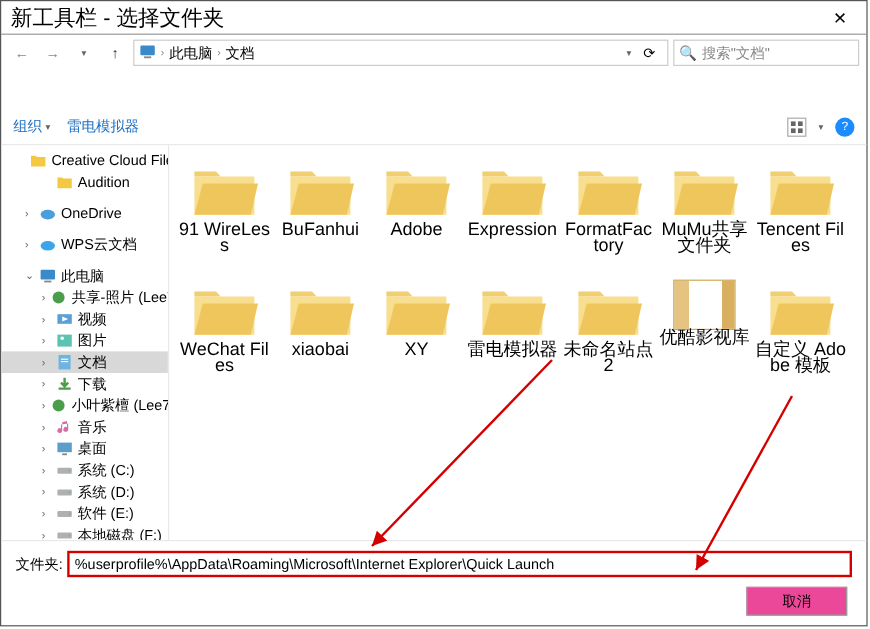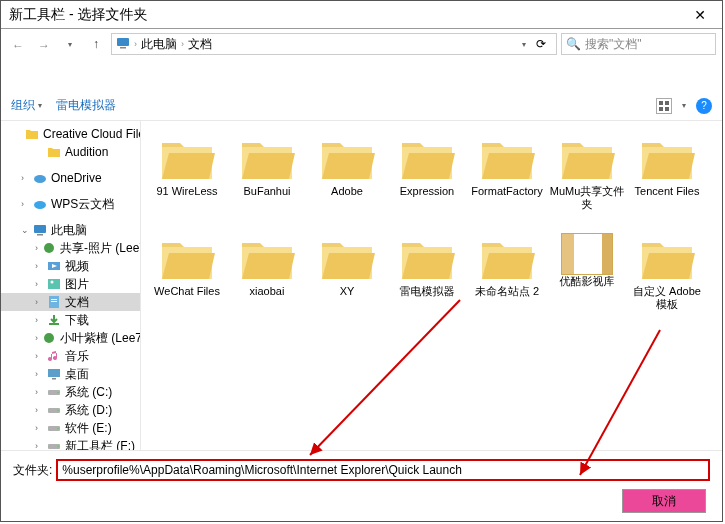--- a/index.html
+++ b/index.html
@@ -1,19 +1,19 @@
 <!DOCTYPE html>
 <html><head>
 <meta charset="utf-8">
 <style>
 * { box-sizing: border-box; margin: 0; padding: 0; font-family: "Microsoft YaHei", "Segoe UI", sans-serif; font-size: 12px; }
 body { background: #fff; width: 725px; height: 524px; overflow: hidden; position: relative; }
 .window { border: 1px solid #555; width: 723px; height: 522px; display: flex; flex-direction: column; background: #fff; }
 .titlebar { height: 28px; display: flex; align-items: center; padding: 0 4px; border-bottom: 1px solid #999; }
-.titlebar .title { flex: 1; font-size: 14px; padding-left: 4px; }
+.titlebar .title { flex: 1; font-size: 18px; padding-left: 4px; }
 .titlebar .close { width: 36px; text-align: center; font-size: 14px; cursor: pointer; }
 .navbar { height: 30px; display: flex; align-items: center; padding: 2px 6px; gap: 4px; }
 .navbtn { width: 22px; height: 22px; display: flex; align-items: center; justify-content: center; color: #888; border-radius: 2px; }
 .navbtn.enabled { color: #333; }
 .breadcrumb { flex: 1; border: 1px solid #ccc; height: 22px; display: flex; align-items: center; padding: 0 4px; gap: 4px; }
 .breadcrumb .sep { color: #888; font-size: 9px; }
 .refresh { width: 22px; text-align: center; }
 .searchbox { width: 155px; border: 1px solid #ccc; height: 22px; display: flex; align-items: center; padding: 0 4px; color: #888; gap: 4px; }
 .toolbar { height: 30px; display: flex; align-items: center; padding: 0 10px; border-bottom: 1px solid #e8e8e8; margin-top: 32px; }
 .toolbar .left { display: flex; gap: 14px; align-items: center; }
@@ -23,21 +23,21 @@
 .helpbtn { width: 16px; height: 16px; border-radius: 50%; background: #1a8cff; color: #fff; display: flex; align-items: center; justify-content: center; font-size: 10px; }
 .body { flex: 1; display: flex; overflow: hidden; }
 .sidebar { width: 140px; border-right: 1px solid #e8e8e8; overflow-y: auto; padding: 4px 0; }
 .tree-item { display: flex; align-items: center; padding: 2px 4px; gap: 4px; white-space: nowrap; height: 18px; }
 .tree-item.selected { background: #d8d8d8; }
 .tree-item .icon { width: 14px; height: 14px; display: inline-flex; align-items: center; justify-content: center; } .indent1 { padding-left: 20px; } .indent2 { padding-left: 34px; }
 .chev { color: #666; font-size: 9px; width: 8px; display: inline-block; }
 .content { flex: 1; padding: 10px 6px; overflow: auto; display: flex; flex-wrap: wrap; align-content: flex-start; gap: 0; }
 .folder-item { width: 80px; height: 100px; display: flex; flex-direction: column; align-items: center; text-align: center; padding: 2px; }
 .folder-icon { width: 56px; height: 46px; margin: 4px 0 2px 0; }
-.folder-label { font-size: 11px; line-height: 13px; word-break: break-all; }
+.folder-label { font-size: 15px; line-height: 13px; word-break: break-all; }
 .thumb { width: 52px; height: 42px; background: linear-gradient(90deg,#e6c380 0 12px,#fff 12px 40px,#d8b060 40px); border: 1px solid #cfa850; }
 .bottom { border-top: 1px solid #e8e8e8; padding: 8px 12px; display: flex; flex-direction: column; gap: 8px; }
 .path-row { display: flex; align-items: center; gap: 4px; }
 .path-row label { font-size: 12px; }
 .path-input { flex: 1; border: 2px solid #d40000; height: 22px; padding: 0 4px; outline: none; }
 .btn-row { display: flex; justify-content: flex-end; gap: 8px; padding-right: 4px; }
 .btn { min-width: 84px; height: 24px; border: 1px solid #999; background: #ec4899; cursor: pointer; }
 .btn.primary { border: 2px solid #d40000; background: #e6e6e6; position: relative; }
 .btn.primary::before { content: ""; position: absolute; inset: 1px; border: 1px solid #0078d7; }
 .arrow { position: absolute; pointer-events: none; }
@@ -265,21 +265,21 @@
           <span>软件 (E:)</span>
         </div>
         <div class="tree-item indent2">
           <span class="chev">›</span>
           <span class="icon">
             <svg width="14" height="14">
               <rect x="1" y="5" width="12" height="5" fill="#b0b0b0" rx="1"></rect>
               <circle cx="11" cy="7.5" r="0.8" fill="#6ac46a"></circle>
             </svg>
           </span>
-          <span>新工具栏 (F:)</span>
+          <span>本地磁盘 (F:)</span>
         </div>
         <div class="tree-item indent2">
           <span class="chev">›</span>
           <span class="icon">
             <svg width="14" height="14">
               <rect x="1" y="5" width="12" height="5" fill="#b0b0b0" rx="1"></rect>
               <circle cx="11" cy="7.5" r="0.8" fill="#6ac46a"></circle>
             </svg>
           </span>
           <span>娱乐 (K:)</span>

